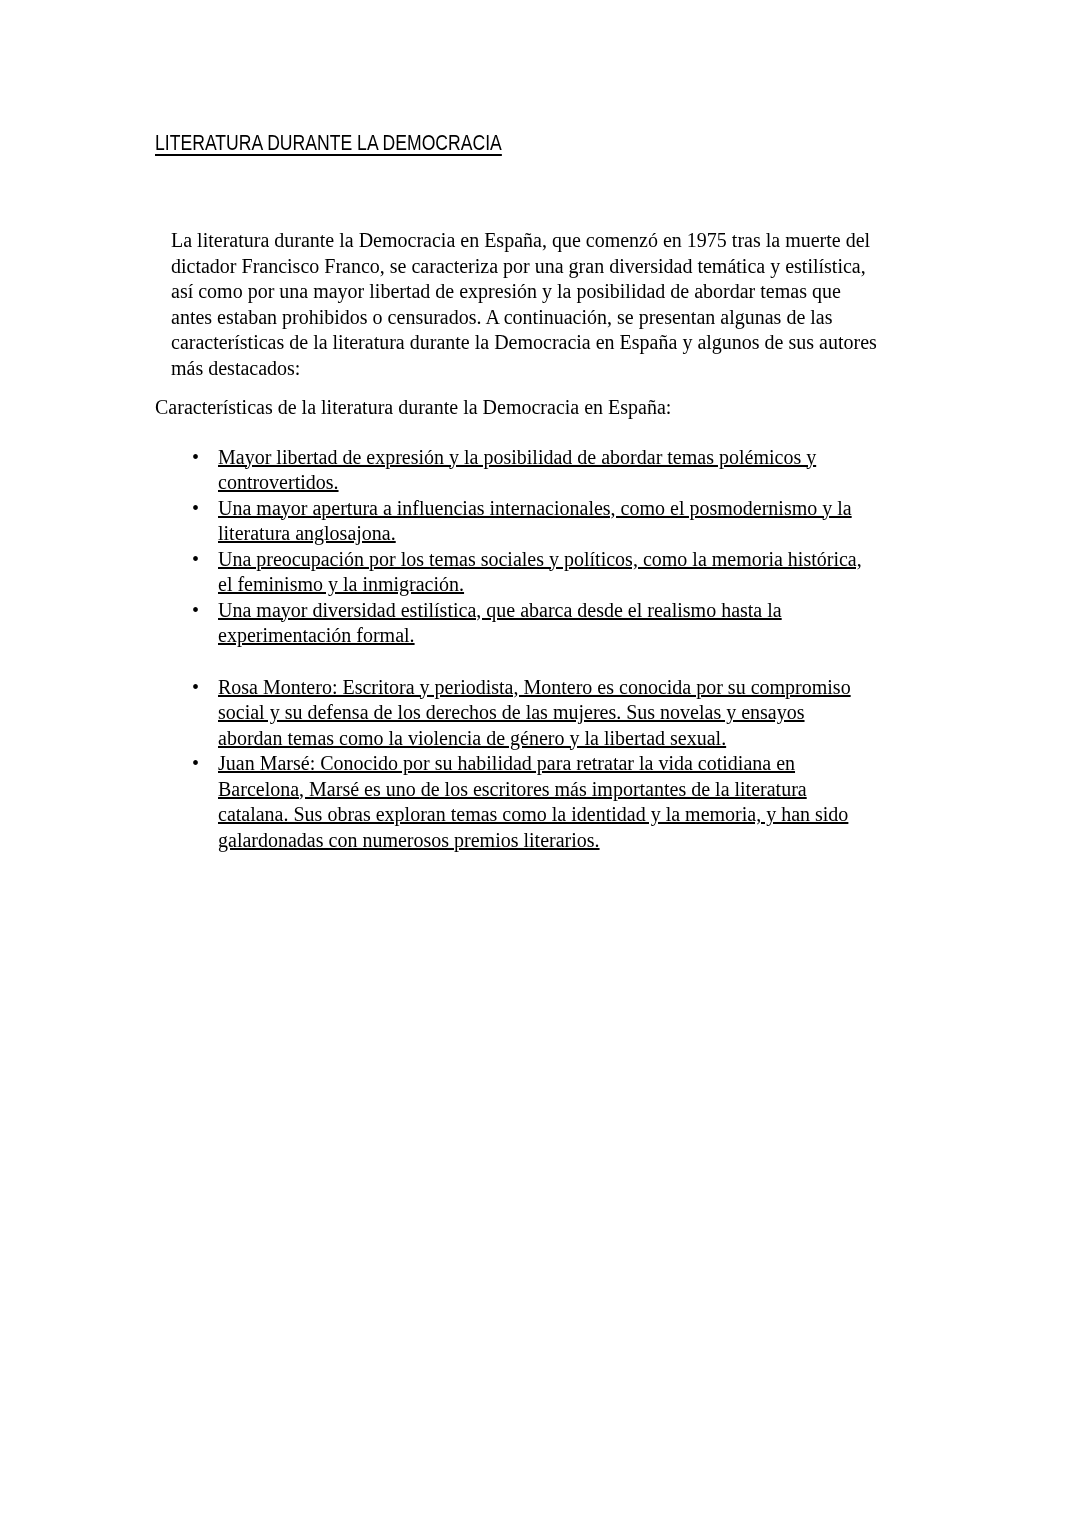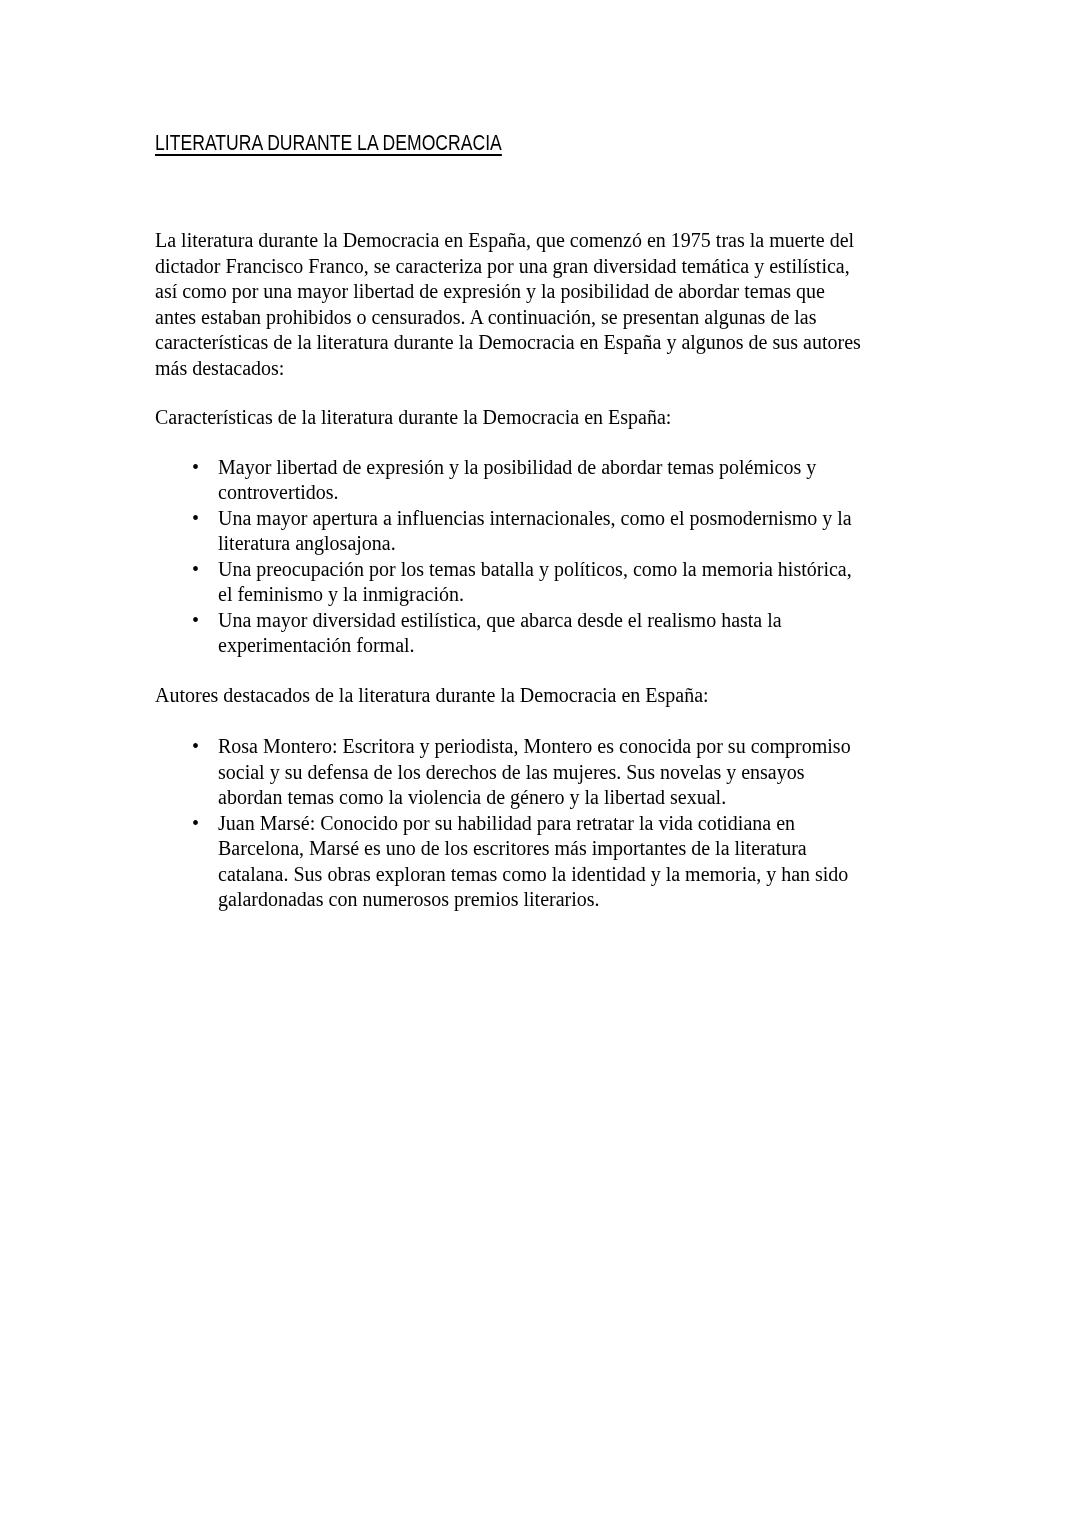--- a/index.html
+++ b/index.html
@@ -31,38 +31,39 @@
     margin: 0;
     color: #000000;
     text-decoration: underline;
     text-decoration-thickness: 2px;
     text-underline-offset: 4px;
     white-space: nowrap;
     transform: scaleX(0.8);
     transform-origin: 0 50%;
   }
   .intro {
-    margin: 72px 0 0 0;
+    margin: 72px 0 0 16px;
     white-space: pre-line;
   }
   .sec-heading {
-    margin: 24px 0 0 0;
+    margin: 14px 0 0 0;
     white-space: pre-line;
   }
   .blist {
     list-style: none;
     margin: 24px 0 0 0;
     padding: 0 0 0 63px;
   }
   .blist.authors {
     margin-top: 26px;
   }
   .blist li {
     position: relative;
     white-space: pre-line;
+    text-decoration: underline;
   }
   .blist li::before {
     content: "\2022";
     position: absolute;
     left: -26px;
     top: 0;
   }
 </style>
 </head>
 <body>
@@ -78,27 +79,26 @@
 características de la literatura durante la Democracia en España y algunos de sus autores
 más destacados:</p>
 
   <p class="sec-heading">Características de la literatura durante la Democracia en España:</p>
 
   <ul class="blist characteristics">
     <li>Mayor libertad de expresión y la posibilidad de abordar temas polémicos y
 controvertidos.</li>
     <li>Una mayor apertura a influencias internacionales, como el posmodernismo y la
 literatura anglosajona.</li>
-    <li>Una preocupación por los temas batalla y políticos, como la memoria histórica,
+    <li>Una preocupación por los temas sociales y políticos, como la memoria histórica,
 el feminismo y la inmigración.</li>
     <li>Una mayor diversidad estilística, que abarca desde el realismo hasta la
 experimentación formal.</li>
   </ul>
 
-  <p class="sec-heading">Autores destacados de la literatura durante la Democracia en España:</p>
 
   <ul class="blist authors">
     <li>Rosa Montero: Escritora y periodista, Montero es conocida por su compromiso
 social y su defensa de los derechos de las mujeres. Sus novelas y ensayos
 abordan temas como la violencia de género y la libertad sexual.</li>
     <li>Juan Marsé: Conocido por su habilidad para retratar la vida cotidiana en
 Barcelona, Marsé es uno de los escritores más importantes de la literatura
 catalana. Sus obras exploran temas como la identidad y la memoria, y han sido
 galardonadas con numerosos premios literarios.</li>
   </ul>

